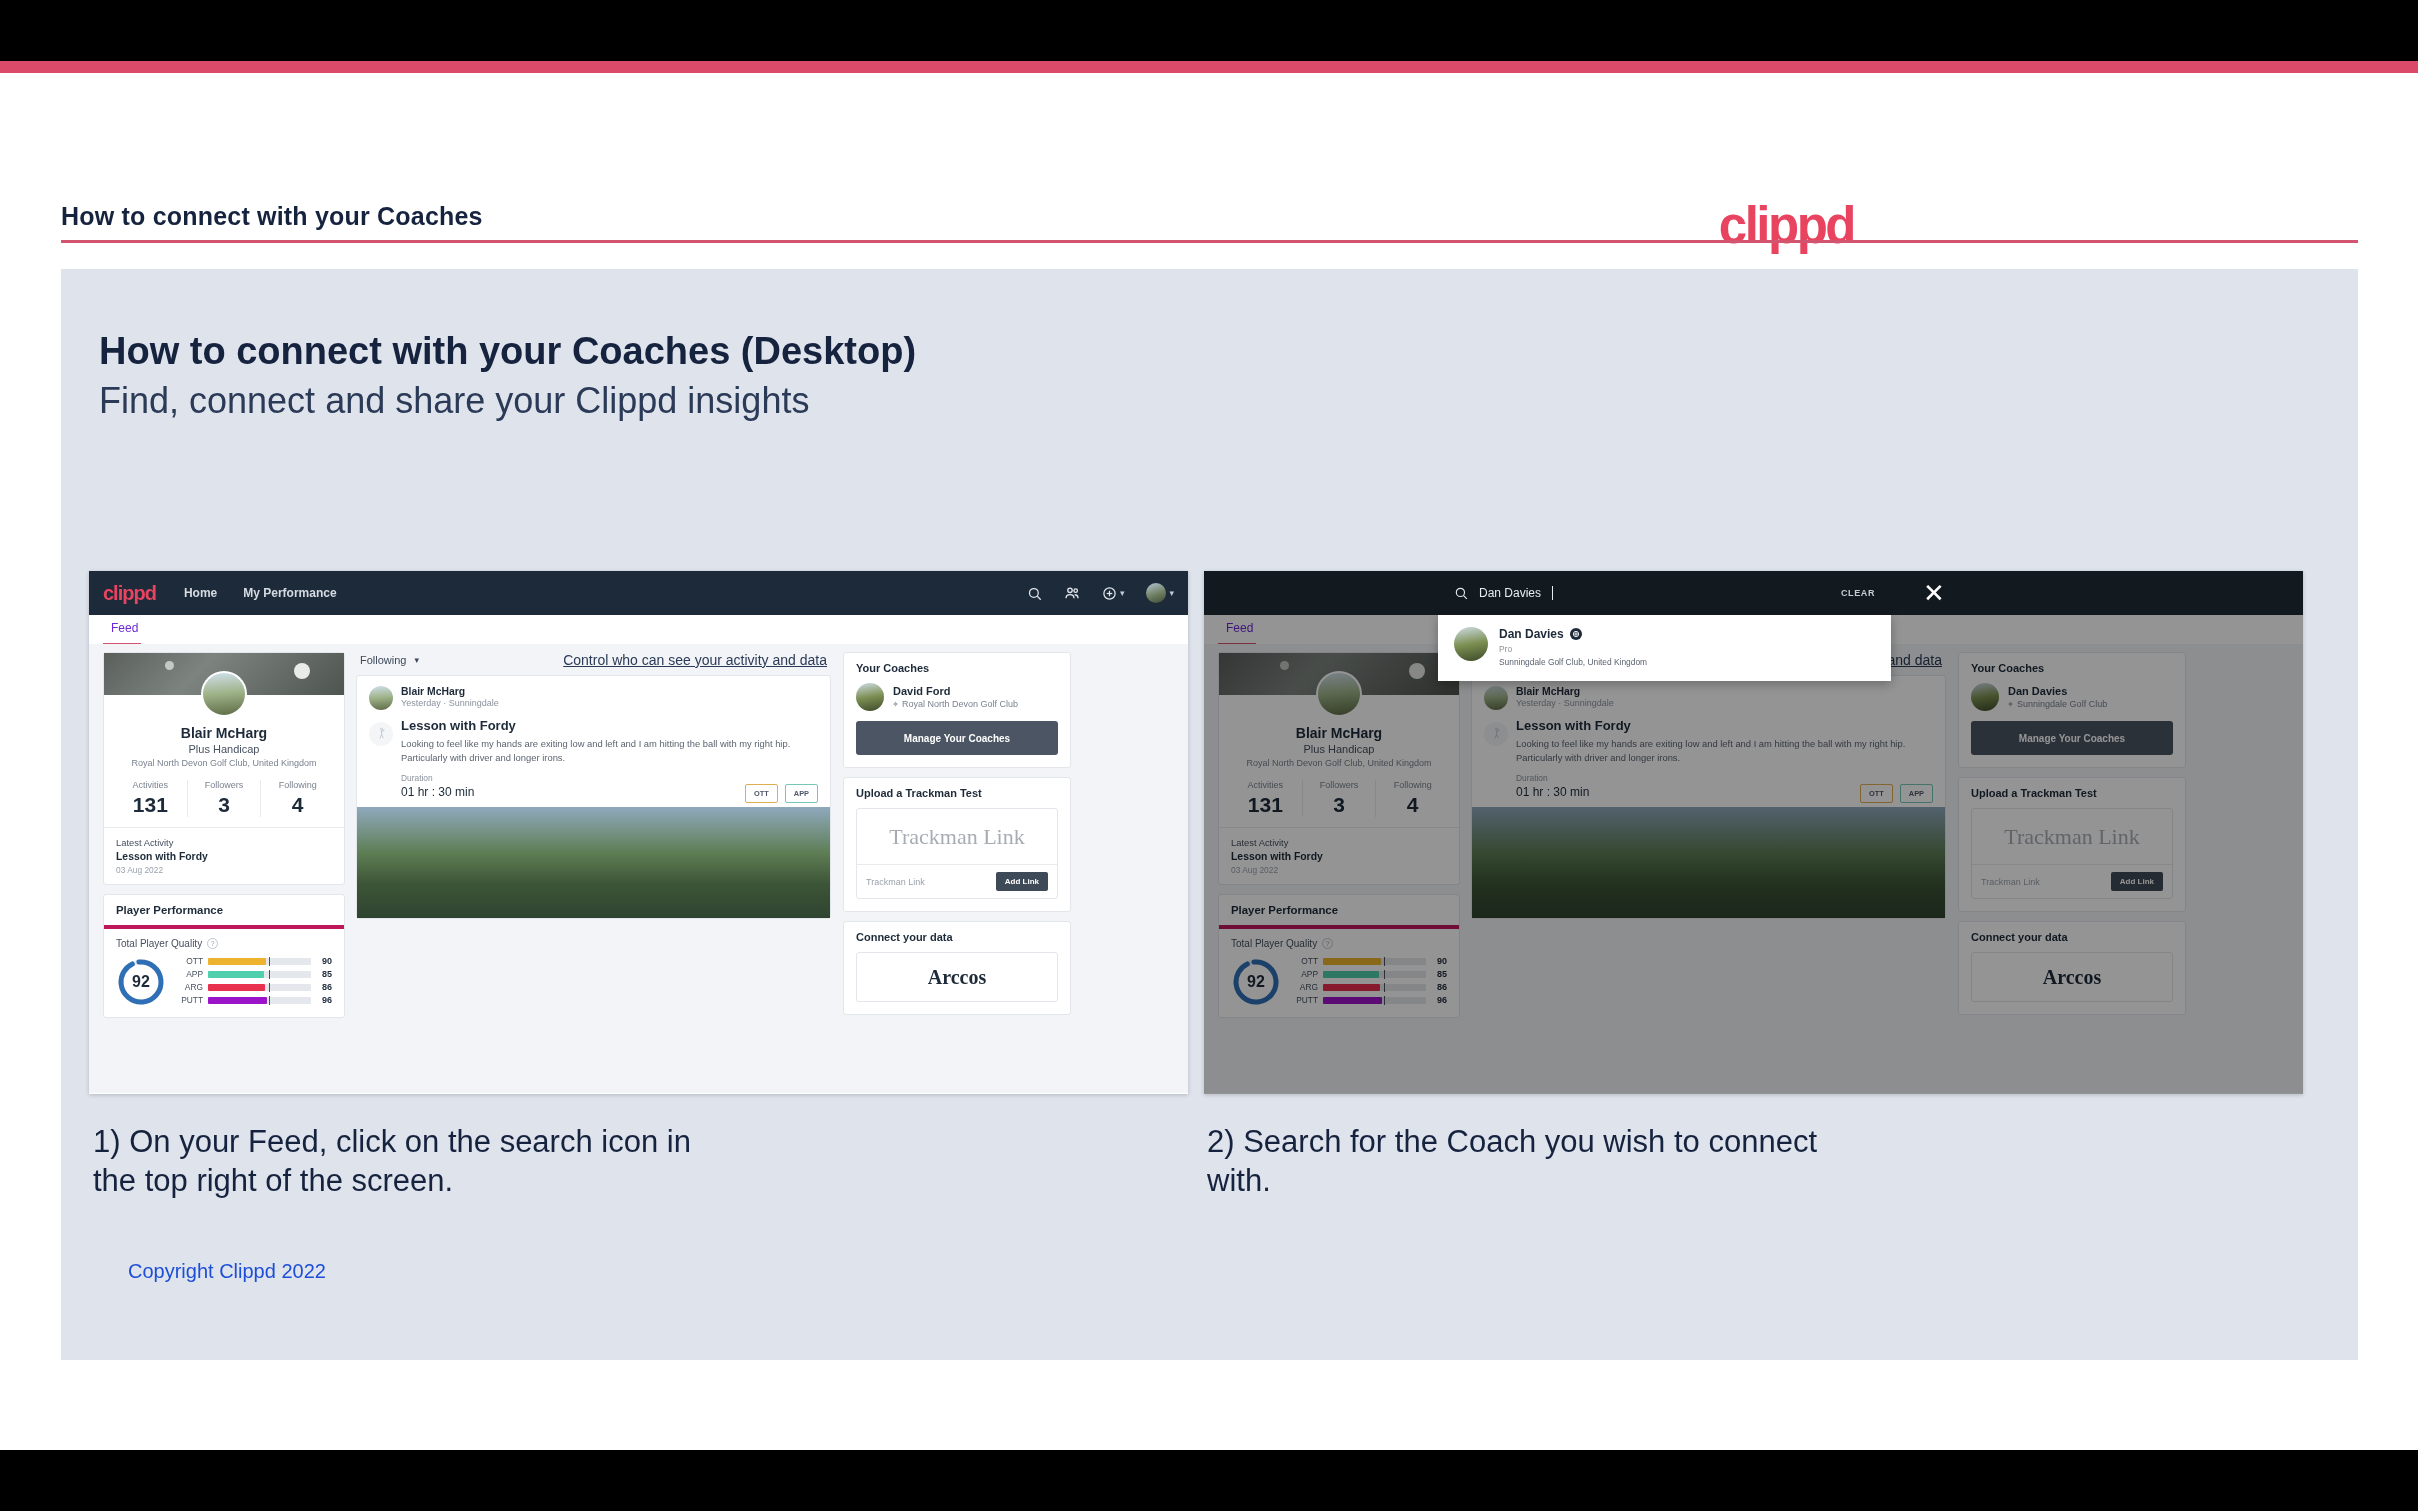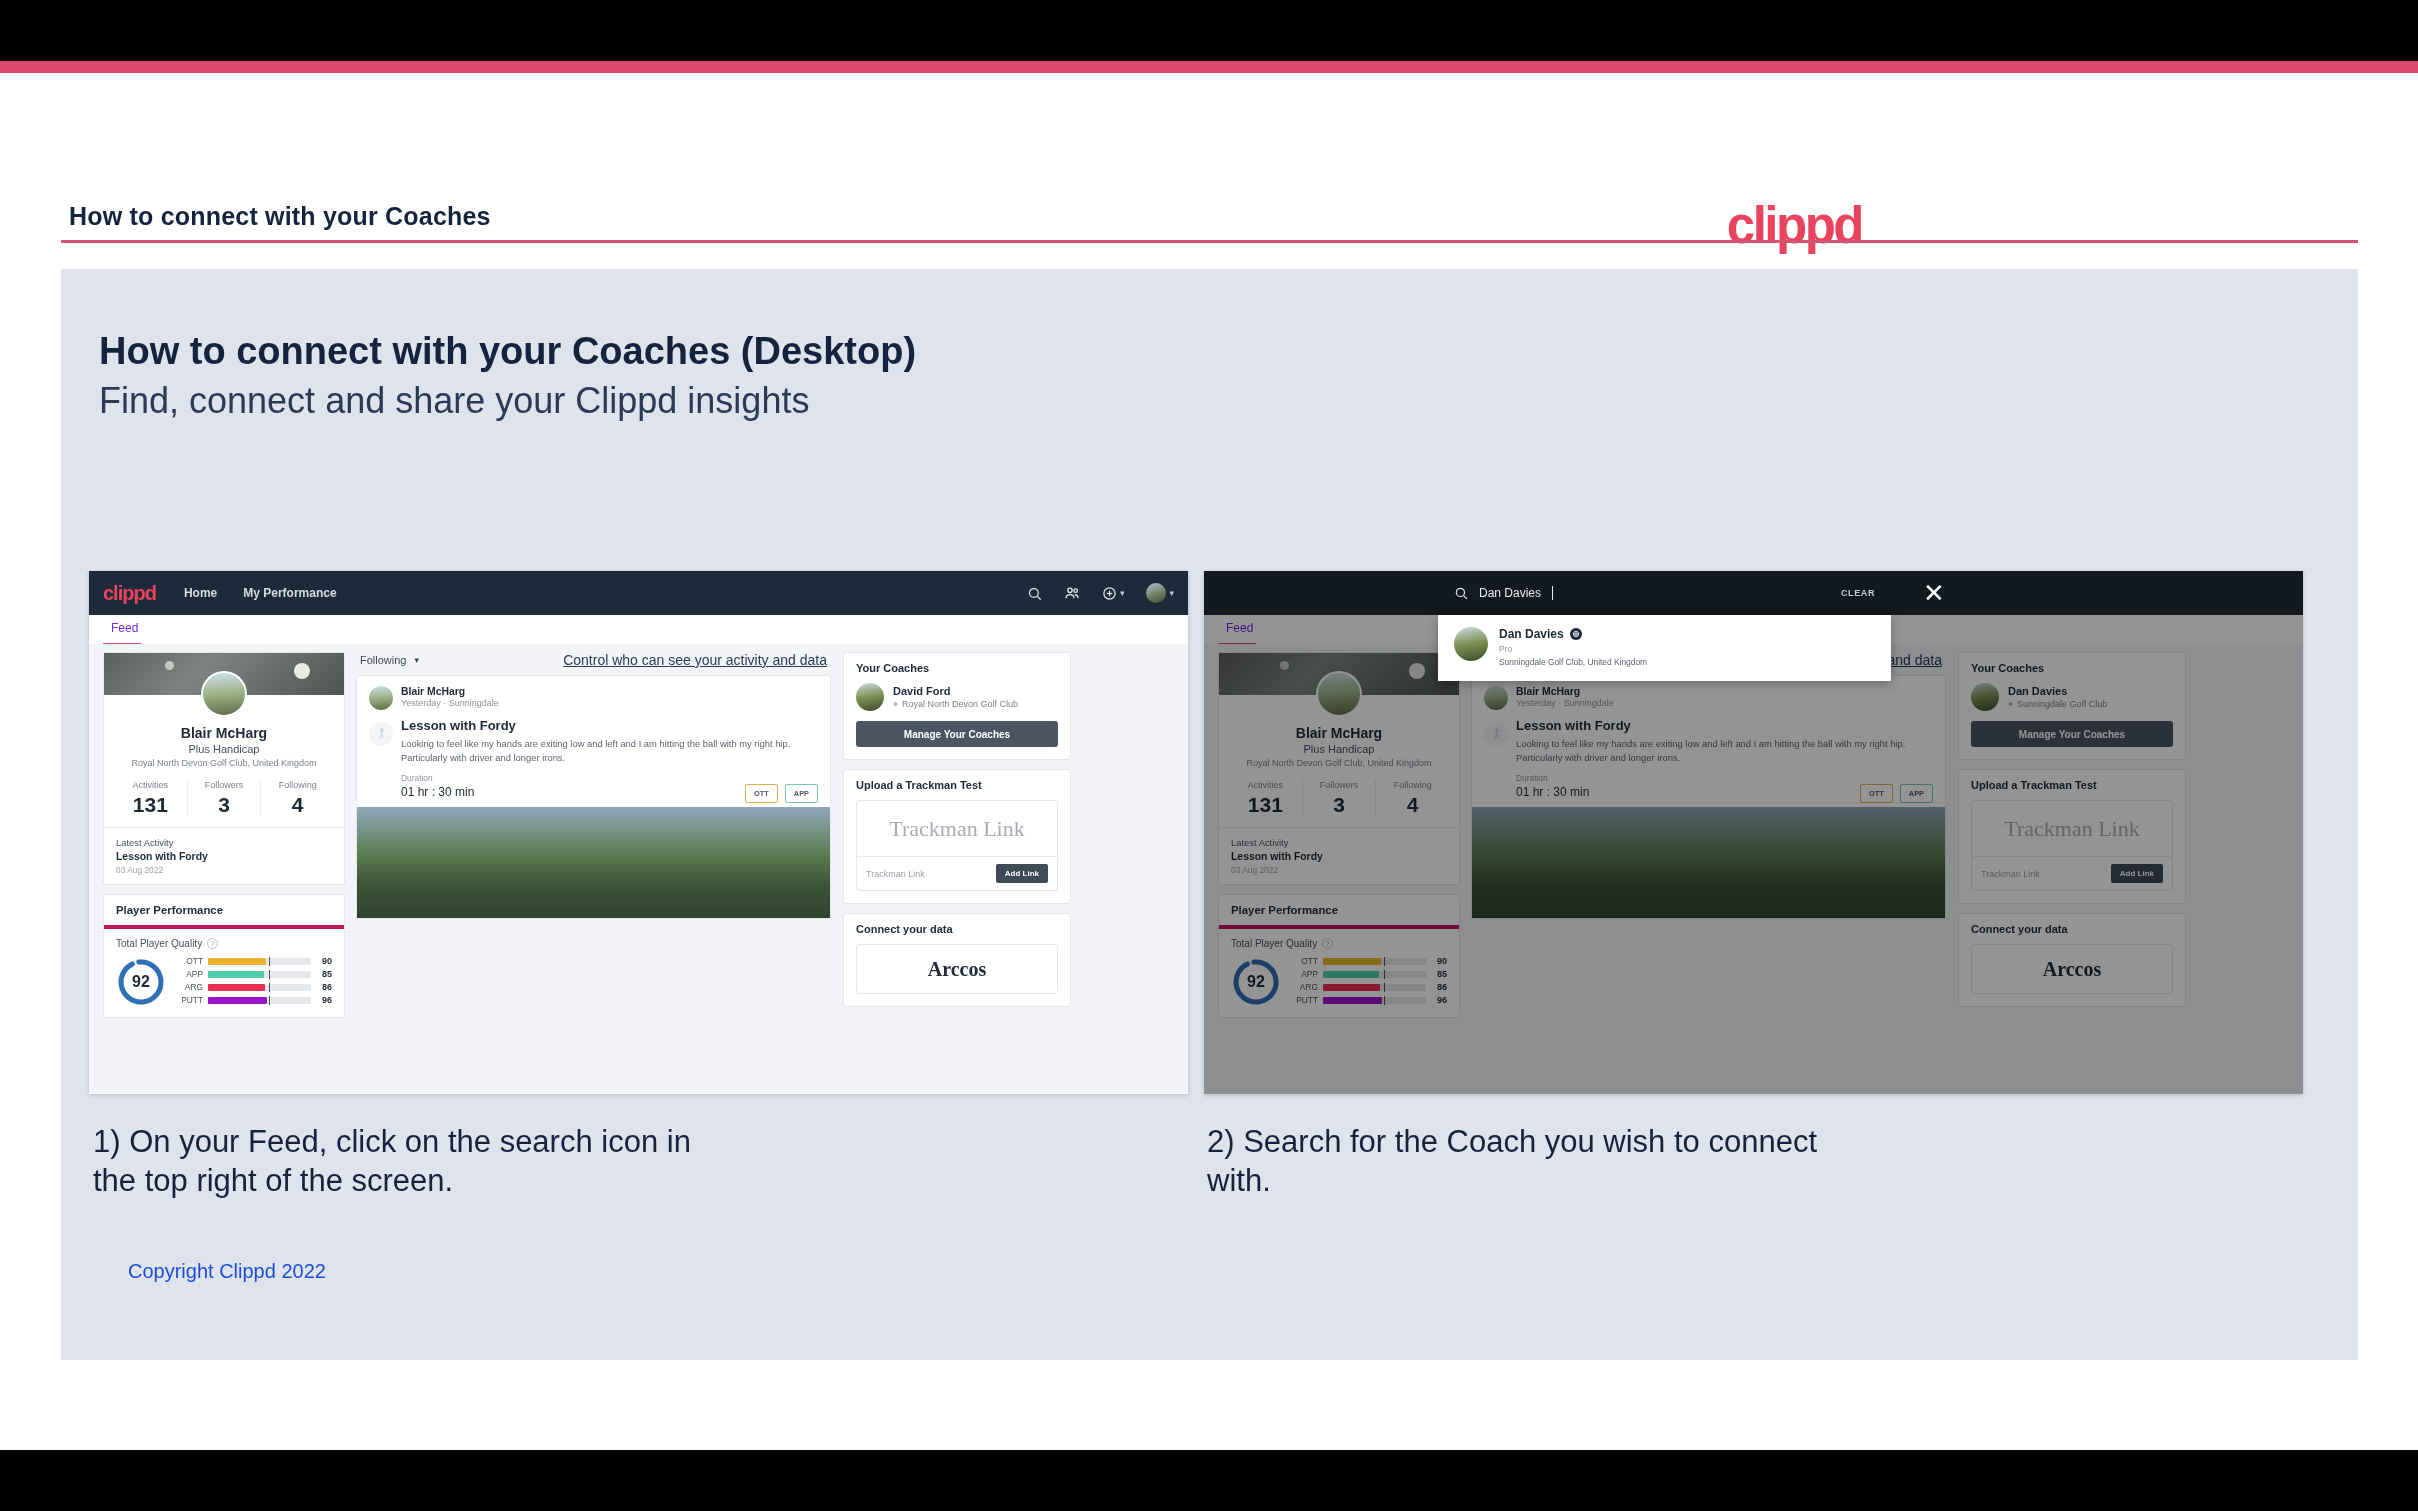--- a/index.html
+++ b/index.html
@@ -8,21 +8,21 @@
     background: #ffffff;
     font-family: "Liberation Sans", sans-serif;
     overflow: hidden;
   }
 
   
   .top-black { position:absolute; top:0; left:0; width:2419px; height:61px; background:#000000; }
   .top-pink  { position:absolute; top:61px; left:0; width:2419px; height:12px; background:#dc4a6a; }
   .bottom-black { position:absolute; bottom:0; left:0; width:2419px; height:61px; background:#000000; }
 
-  .slide-header { position:absolute; top:73px; left:8px; width:1915px; height:164px; background:#ffffff;text-align:center; }
+  .slide-header { position:absolute; top:73px; left:0; width:1915px; height:164px; background:#ffffff;text-align:center; }
   .header-title {
     position:absolute; left:61px; top:129px;
     font-size:25px; font-weight:700; color:#16233f; letter-spacing:0.2px;
   }
   .brand-logo {
     position:absolute; right:61px; top:127px;
     font-size:51px; font-weight:700; color:#e8445f;
     letter-spacing:-2.5px; line-height:1;
   }
   .header-rule {
@@ -165,21 +165,21 @@
       linear-gradient(to bottom,#8fa9bd 0%,#5d7d53 42%,#3c5436 70%,#2f4430 100%); }
 
   
   .col-right { position:absolute; left:754px; top:8px; width:228px; }
   .rc-head { padding:9px 12px; font-size:11px; font-weight:700; color:#1d2a39; }
   .coach-row { display:flex; gap:9px; padding:0 12px 10px; align-items:center; }
   .coach-av { width:28px; height:28px; border-radius:50%; flex:0 0 28px;
               background:linear-gradient(170deg,#cfdde6 0%,#7c8f52 50%,#3d4a2a 100%); }
   .coach-name { font-size:11px; font-weight:700; color:#1d2a39; }
   .coach-club { font-size:9px; color:#7a838f; margin-top:2px; display:flex; gap:4px; align-items:center; }
-  .btn-dark { margin:0 12px 12px; height:26px; background:#4b5563; color:#fff;
+  .btn-dark { margin:0 12px 12px; height:34px; background:#4b5563; color:#fff;
               font-size:10px; font-weight:700; border-radius:3px;
               display:flex; align-items:center; justify-content:center; }
   .tm-box { margin:0 12px 12px; border:1px solid #e3e6ea; border-radius:3px; }
   .tm-logo { height:55px; display:flex; align-items:center; justify-content:center;
              font-family:"Liberation Serif", serif; font-size:22px; color:#a7acb4; }
   .tm-foot { border-top:1px solid #e8eaee; display:flex; align-items:center;
              justify-content:space-between; padding:7px 9px; }
   .tm-ph { font-size:9px; color:#9aa2ad; }
   .btn-add { background:#3f4a58; color:#fff; font-size:8px; font-weight:700;
              padding:5px 9px; border-radius:2px; }

